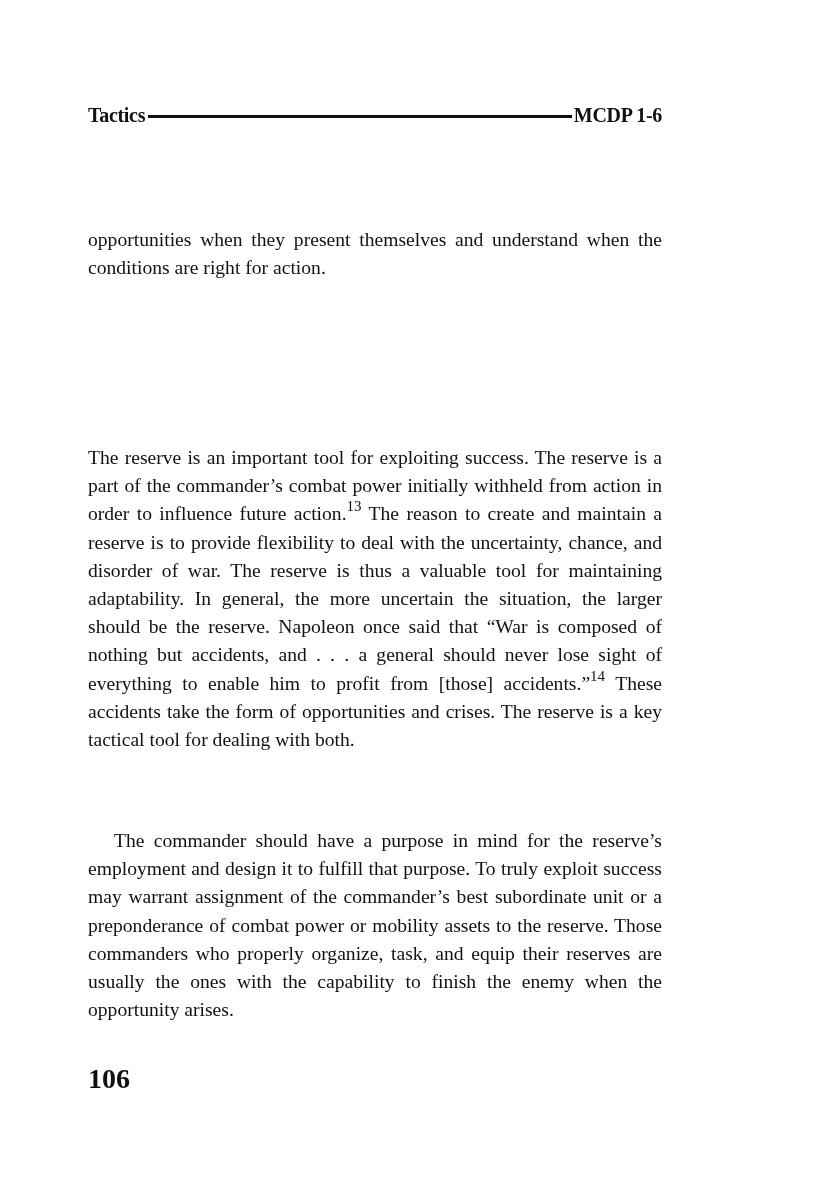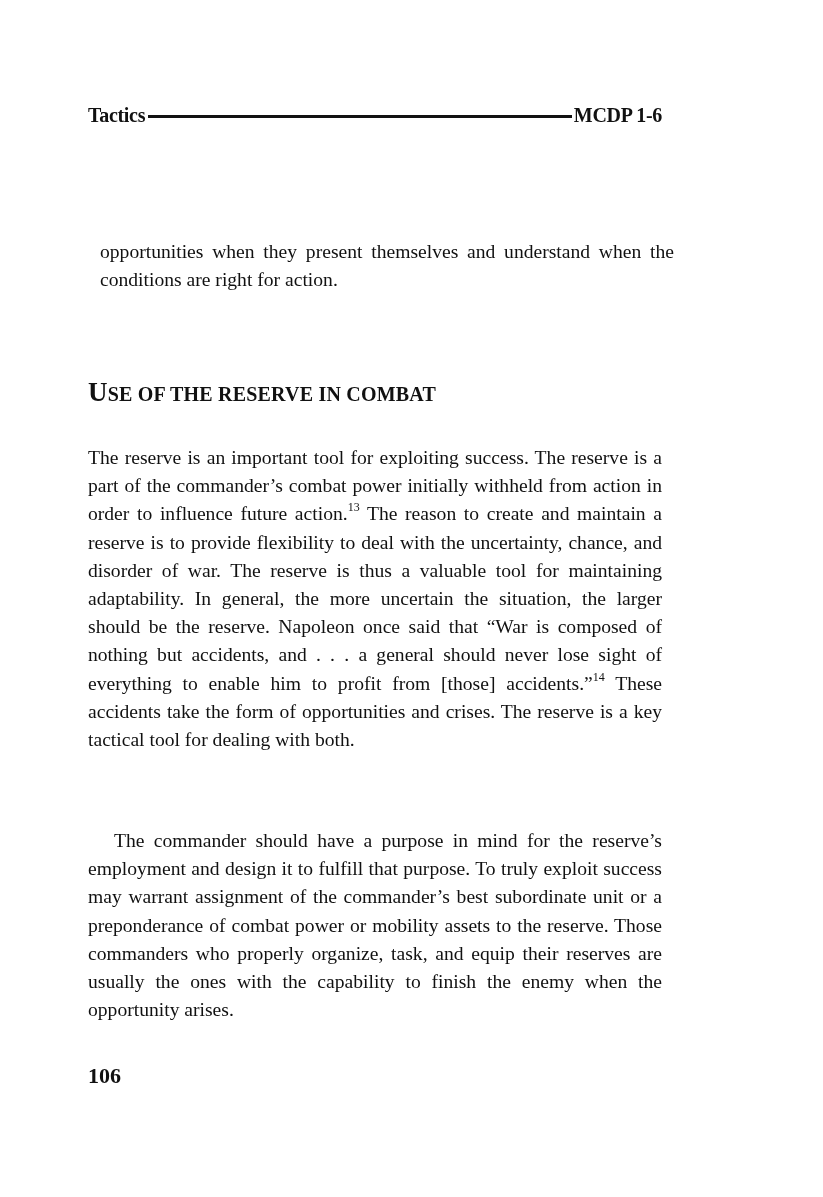--- a/index.html
+++ b/index.html
@@ -57,49 +57,48 @@
       top: 377px;
       font-weight: bold;
       font-size: 20px;
       letter-spacing: 0.2px;
       white-space: nowrap;
     }
     .section-heading .cap { font-size: 27px; }
     .para-1 { top: 444px; }
     .para-2 { top: 827px; text-indent: 26px; font-family: Liberation Serif, serif; }
     sup {
-      font-size: 12px;
+      font-size: 15px;
       line-height: 0;
       vertical-align: 0;
       position: relative;
       top: -9px;
       font-family: Liberation Serif, serif;
     }
     .page-number {
       position: absolute;
       left: 88px;
       top: 1063px;
       font-weight: bold;
-      font-size: 22px;
+      font-size: 28px;
     }
   </style>
 </head>
 <body>
 
 <div class="page">
 
   <div class="running-head">
     <span>Tactics</span>
     <span class="rule"></span>
     <span>MCDP 1-6</span>
   </div>
 
-  <p class="body-text para-top" style="margin:12px;">opportunities when they present themselves and understand when the conditions are right for action.</p>
+  <p class="body-text para-top" style="margin:0;">opportunities when they present themselves and understand when the conditions are right for action.</p>
 
-  <h2 class="section-heading" style="margin:0;"><span class="cap">U</span><span>SE OF THE RESERVE IN COMBAT</span></h2>
 
   <p class="body-text para-1" style="margin:0;"><span>The reserve is an important tool for exploiting success. The re­serve is a part of the commander’s combat power initially with­held from action in order to influence future action.</span><sup>13</sup><span> The reason to create and maintain a reserve is to provide flexibility to deal with the uncertainty, chance, and disorder of war. The reserve is thus a valuable tool for maintaining adaptability. In general, the more uncertain the situation, the larger should be the reserve. Napoleon once said that “War is composed of nothing but accidents, and . . . a general should never lose sight of everything to enable him to profit from [those] accidents.”</span><sup>14</sup><span> These accidents take the form of opportunities and crises. The reserve is a key tactical tool for dealing with both.</span></p>
 
   <p class="body-text para-2" style="margin:0;">The commander should have a purpose in mind for the re­serve’s employment and design it to fulfill that purpose. To truly exploit success may warrant assignment of the com­mander’s best subordinate unit or a preponderance of combat power or mobility assets to the reserve. Those commanders who properly organize, task, and equip their reserves are usu­ally the ones with the capability to finish the enemy when the opportunity arises.</p>
 
   <div class="page-number">106</div>
 
 </div>
 
 </body></html>

